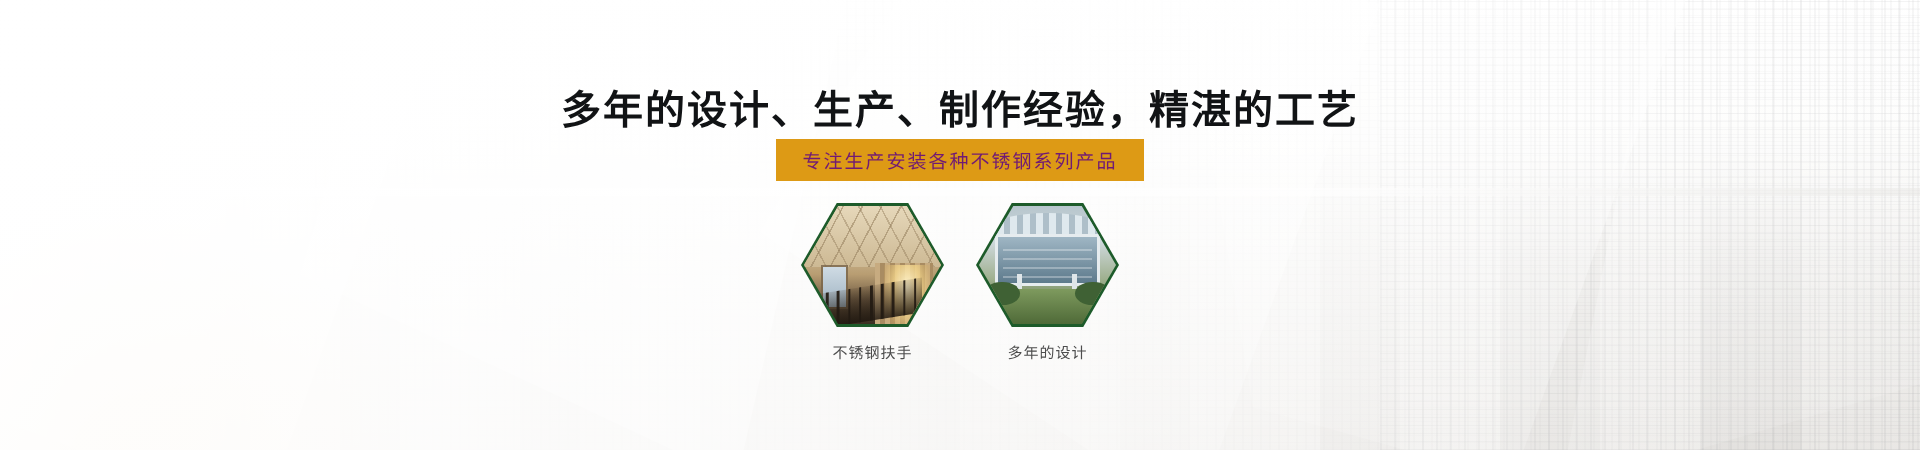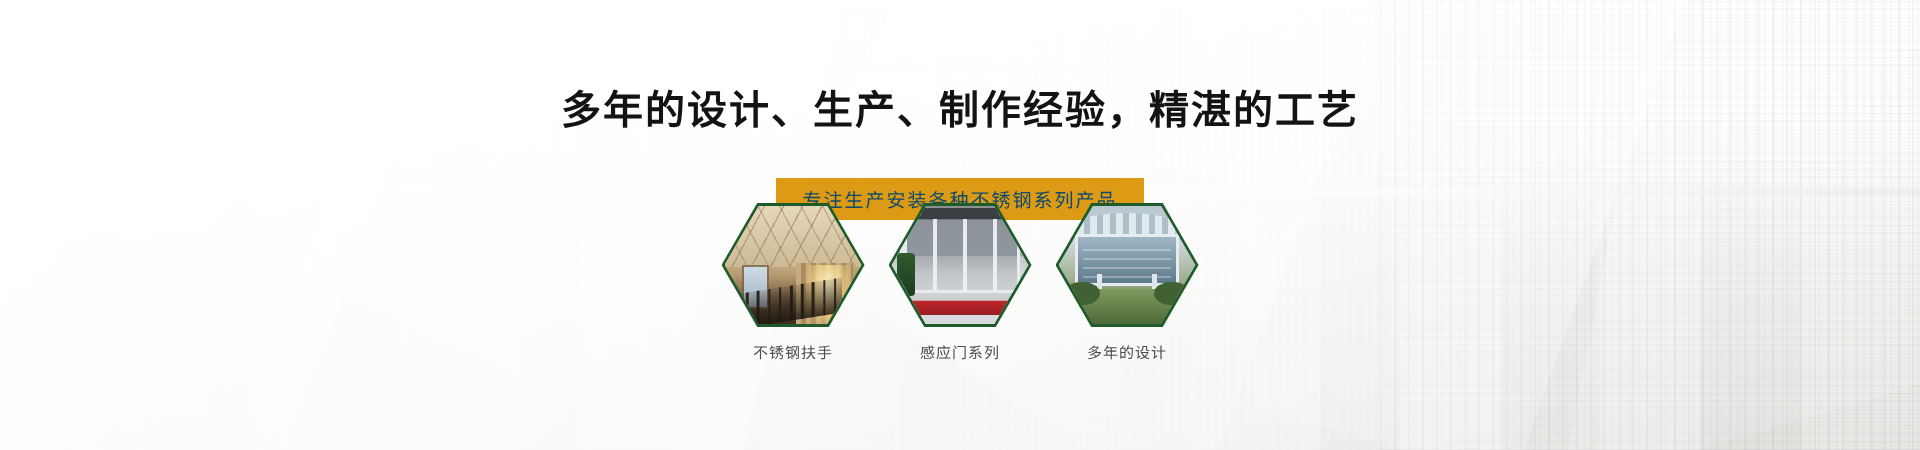--- a/index.html
+++ b/index.html
@@ -103,31 +103,30 @@
     text-align:center;
     font-size:40px; font-weight:700; letter-spacing:2px;
     color:#111315; white-space:nowrap;
     text-shadow:0 1px 0 rgba(255,255,255,.8);
   }
 
   .badge-wrap{ position:absolute; top:139px; left:0; right:0; text-align:center; }
   .badge{
     display:inline-block;
     background:#dd9a15;
-    color:#0c4a6e;
+    color:#701a75;
     font-size:19px; letter-spacing:2px;
     padding:7px 26px 8px;
     white-space:nowrap;
-    margin-top:39px;
   }
 
   .thumbs{
     position:absolute; top:203px; left:0; right:0;
     display:flex; justify-content:center; align-items:flex-start;
-    gap:22px;
+    gap:30px;
   }
   .thumb{ width:145px; display:flex; flex-direction:column; align-items:center; }
   .hex{
     position:relative;
     width:143px; height:124px;
     clip-path:polygon(25% 0%,75% 0%,100% 50%,75% 100%,25% 100%,0% 50%);
     background:#1d5b2a;
     display:flex; align-items:center; justify-content:center;
   }
   .hex-inner{
@@ -274,35 +273,20 @@
               <div class="curtain"></div>
                 <div class="chand"></div>
                 <div class="rail"></div>
             </div>
           </div>
         </div>
         <div class="thumb-label">不锈钢扶手</div>
       </div>
 
 
-      <div class="thumb">
-        <div class="hex">
-          <div class="hex-inner">
-            <div class="scene s3">
-              <div class="sky"></div>
-                <div class="frame"></div>
-                <div class="head"></div>
-              <div class="plant"></div>
-                <div class="carpet"></div>
-                <div class="floor"></div>
-            </div>
-          </div>
-        </div>
-        <div class="thumb-label">感应门系列</div>
-      </div>
 
       <div class="thumb">
         <div class="hex">
           <div class="hex-inner">
             <div class="scene s4">
               <div class="canopy"></div>
                 <div class="board"></div>
               <div class="leg l1"></div>
                 <div class="leg l2"></div>
               <div class="lawn"></div>

